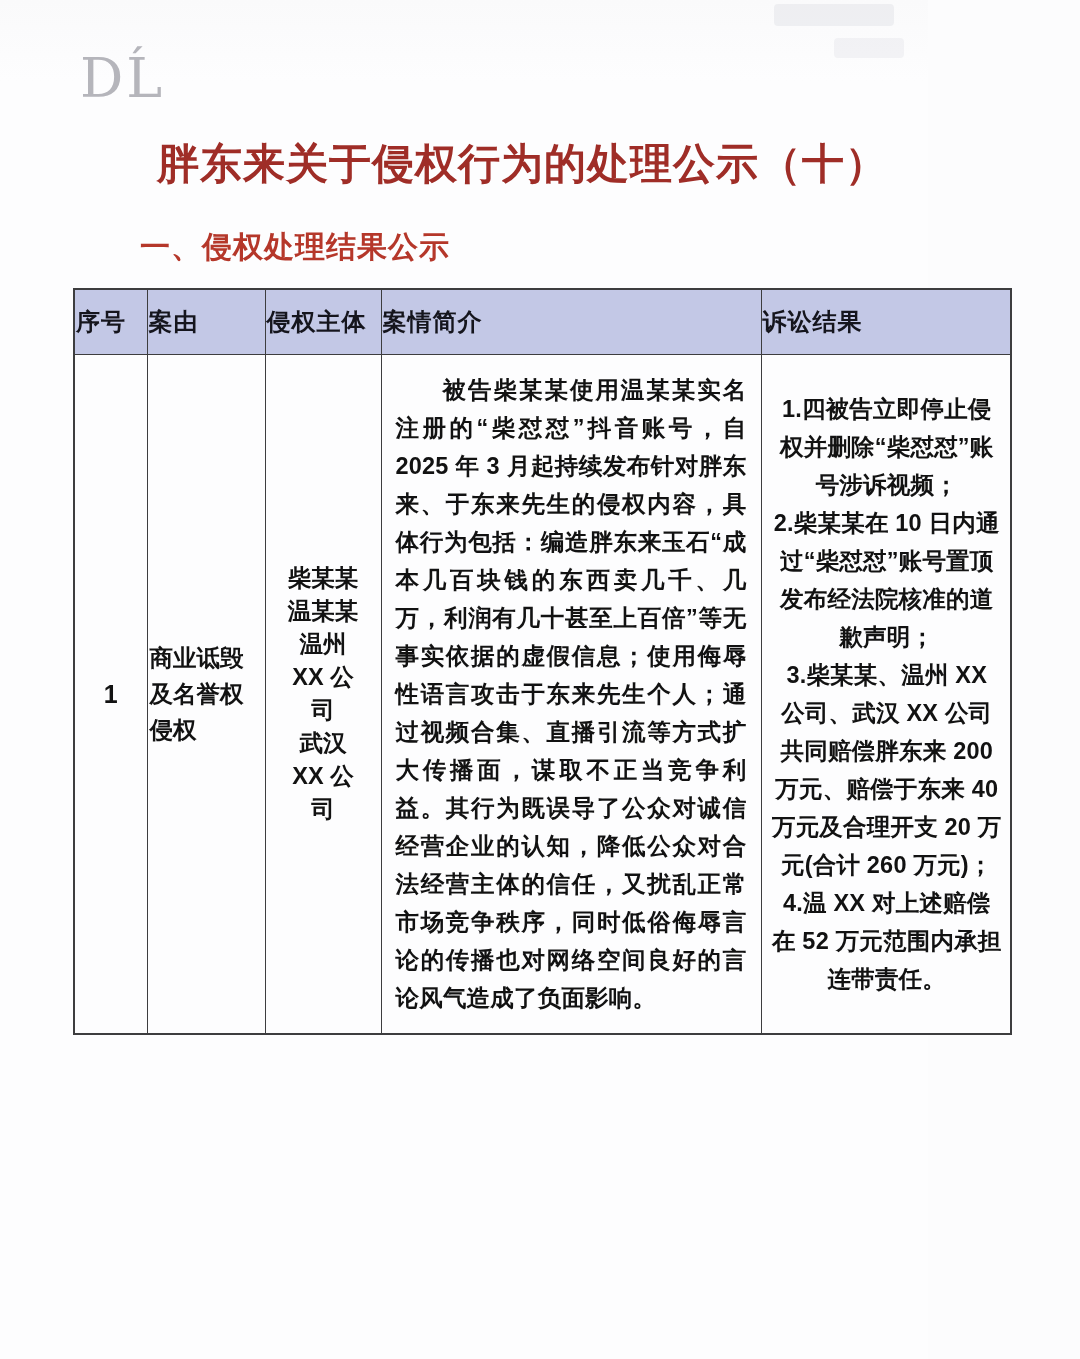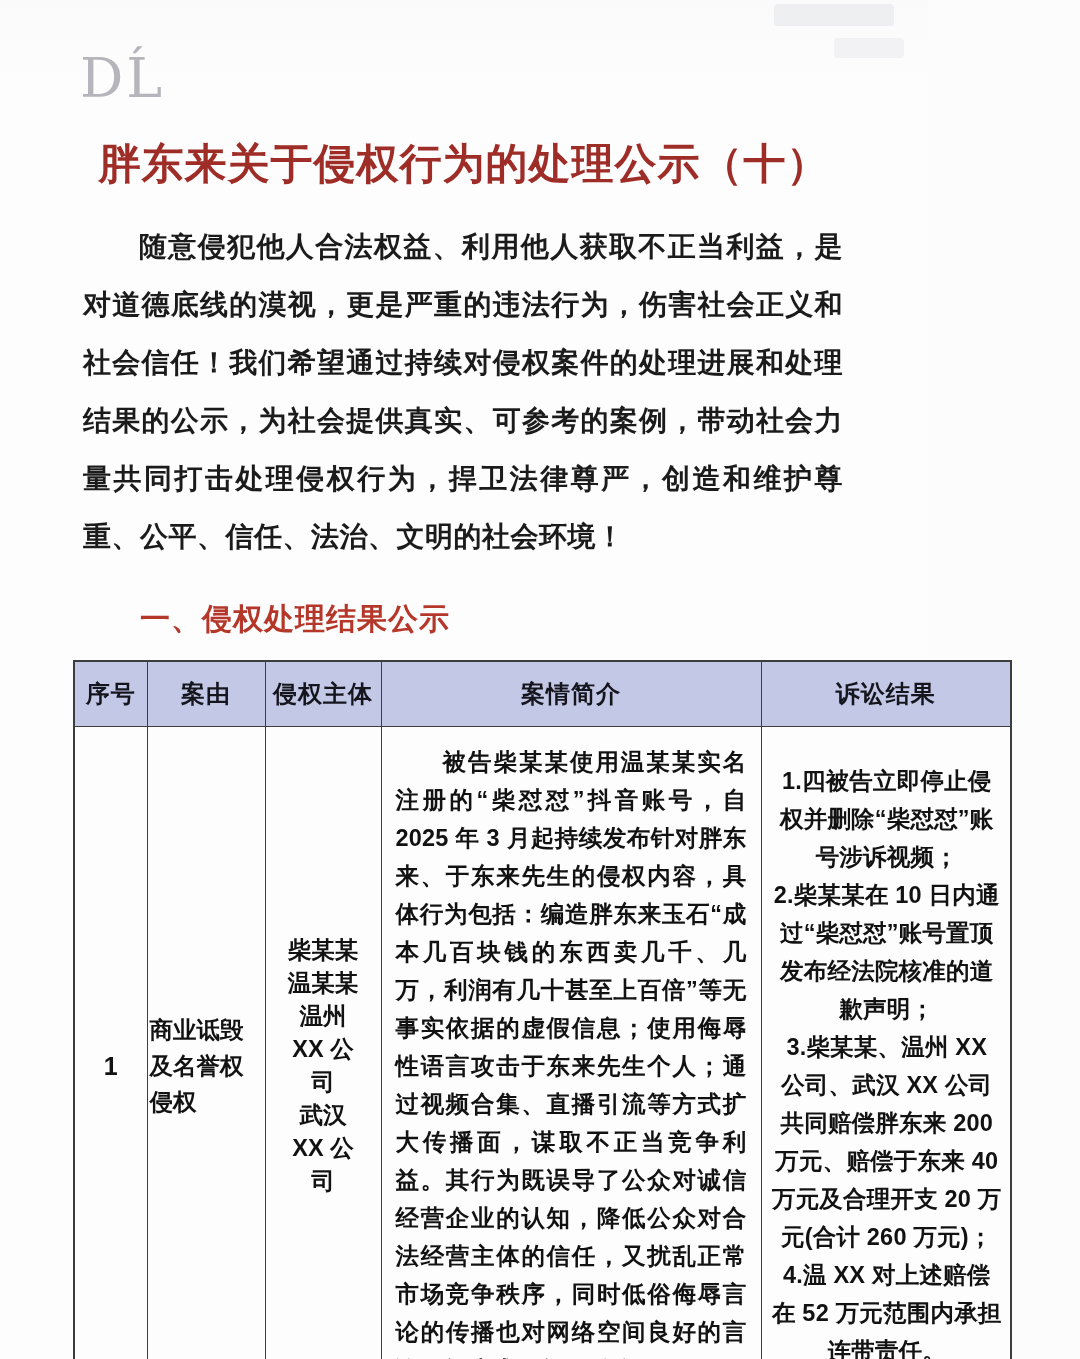--- a/index.html
+++ b/index.html
@@ -49,21 +49,21 @@
     font-family: "DejaVu Serif", serif;
     font-size: 54px;
     line-height: 62px;
     letter-spacing: 3px;
     color: #b5b5bb;
     font-weight: 400;
   }
   .title {
     margin: 0;
     padding: 134px 40px 0 40px;
-    text-align: center;
+    text-align: right;
     font-size: 42px;
     line-height: 60px;
     font-weight: 700;
     color: #9f2d27;
     letter-spacing: 1px;
   }
   .intro {
     margin: 24px 85px 0 83px;
     font-size: 28px;
     line-height: 58px;
@@ -91,21 +91,21 @@
   .cases-table th,
   .cases-table td {
     border: 1px solid #3d3d3f;
   }
   .cases-table thead th {
     height: 62px;
     background: #c3c8e6;
     font-size: 24px;
     font-weight: 700;
     color: #15151d;
-    text-align: center;
+    text-align: left;
     letter-spacing: 1px;
   }
   .cases-table tbody tr {
     height: 646px;
   }
   .cases-table td {
     font-size: 23.5px;
     font-weight: 700;
     color: #121212;
     vertical-align: middle;
@@ -154,21 +154,20 @@
 
   <div class="watermark">
     <div class="wm-a"></div>
     <div class="wm-b"></div>
   </div>
 
   <div class="logo">DĹ</div>
 
   <h1 class="title">胖东来关于侵权行为的处理公示（十）</h1>
 
-  <p class="intro">随意侵犯他人合法权益、利用他人获取不正当利益，是对道德底线的漠视，更是严重的违法行为，伤害社会正义和社会信任！我们希望通过持续对侵权案件的处理进展和处理结果的公示，为社会提供真实、可参考的案例，带动社会力量共同打击处理侵权行为，捍卫法律尊严，创造和维护尊重、公平、信任、法治、文明的社会环境！</p>
 
   <h2 class="section-heading">一、侵权处理结果公示</h2>
 
   <table class="cases-table">
     <colgroup>
       <col style="width:73px">
       <col style="width:118px">
       <col style="width:116px">
       <col style="width:380px">
       <col style="width:250px">

